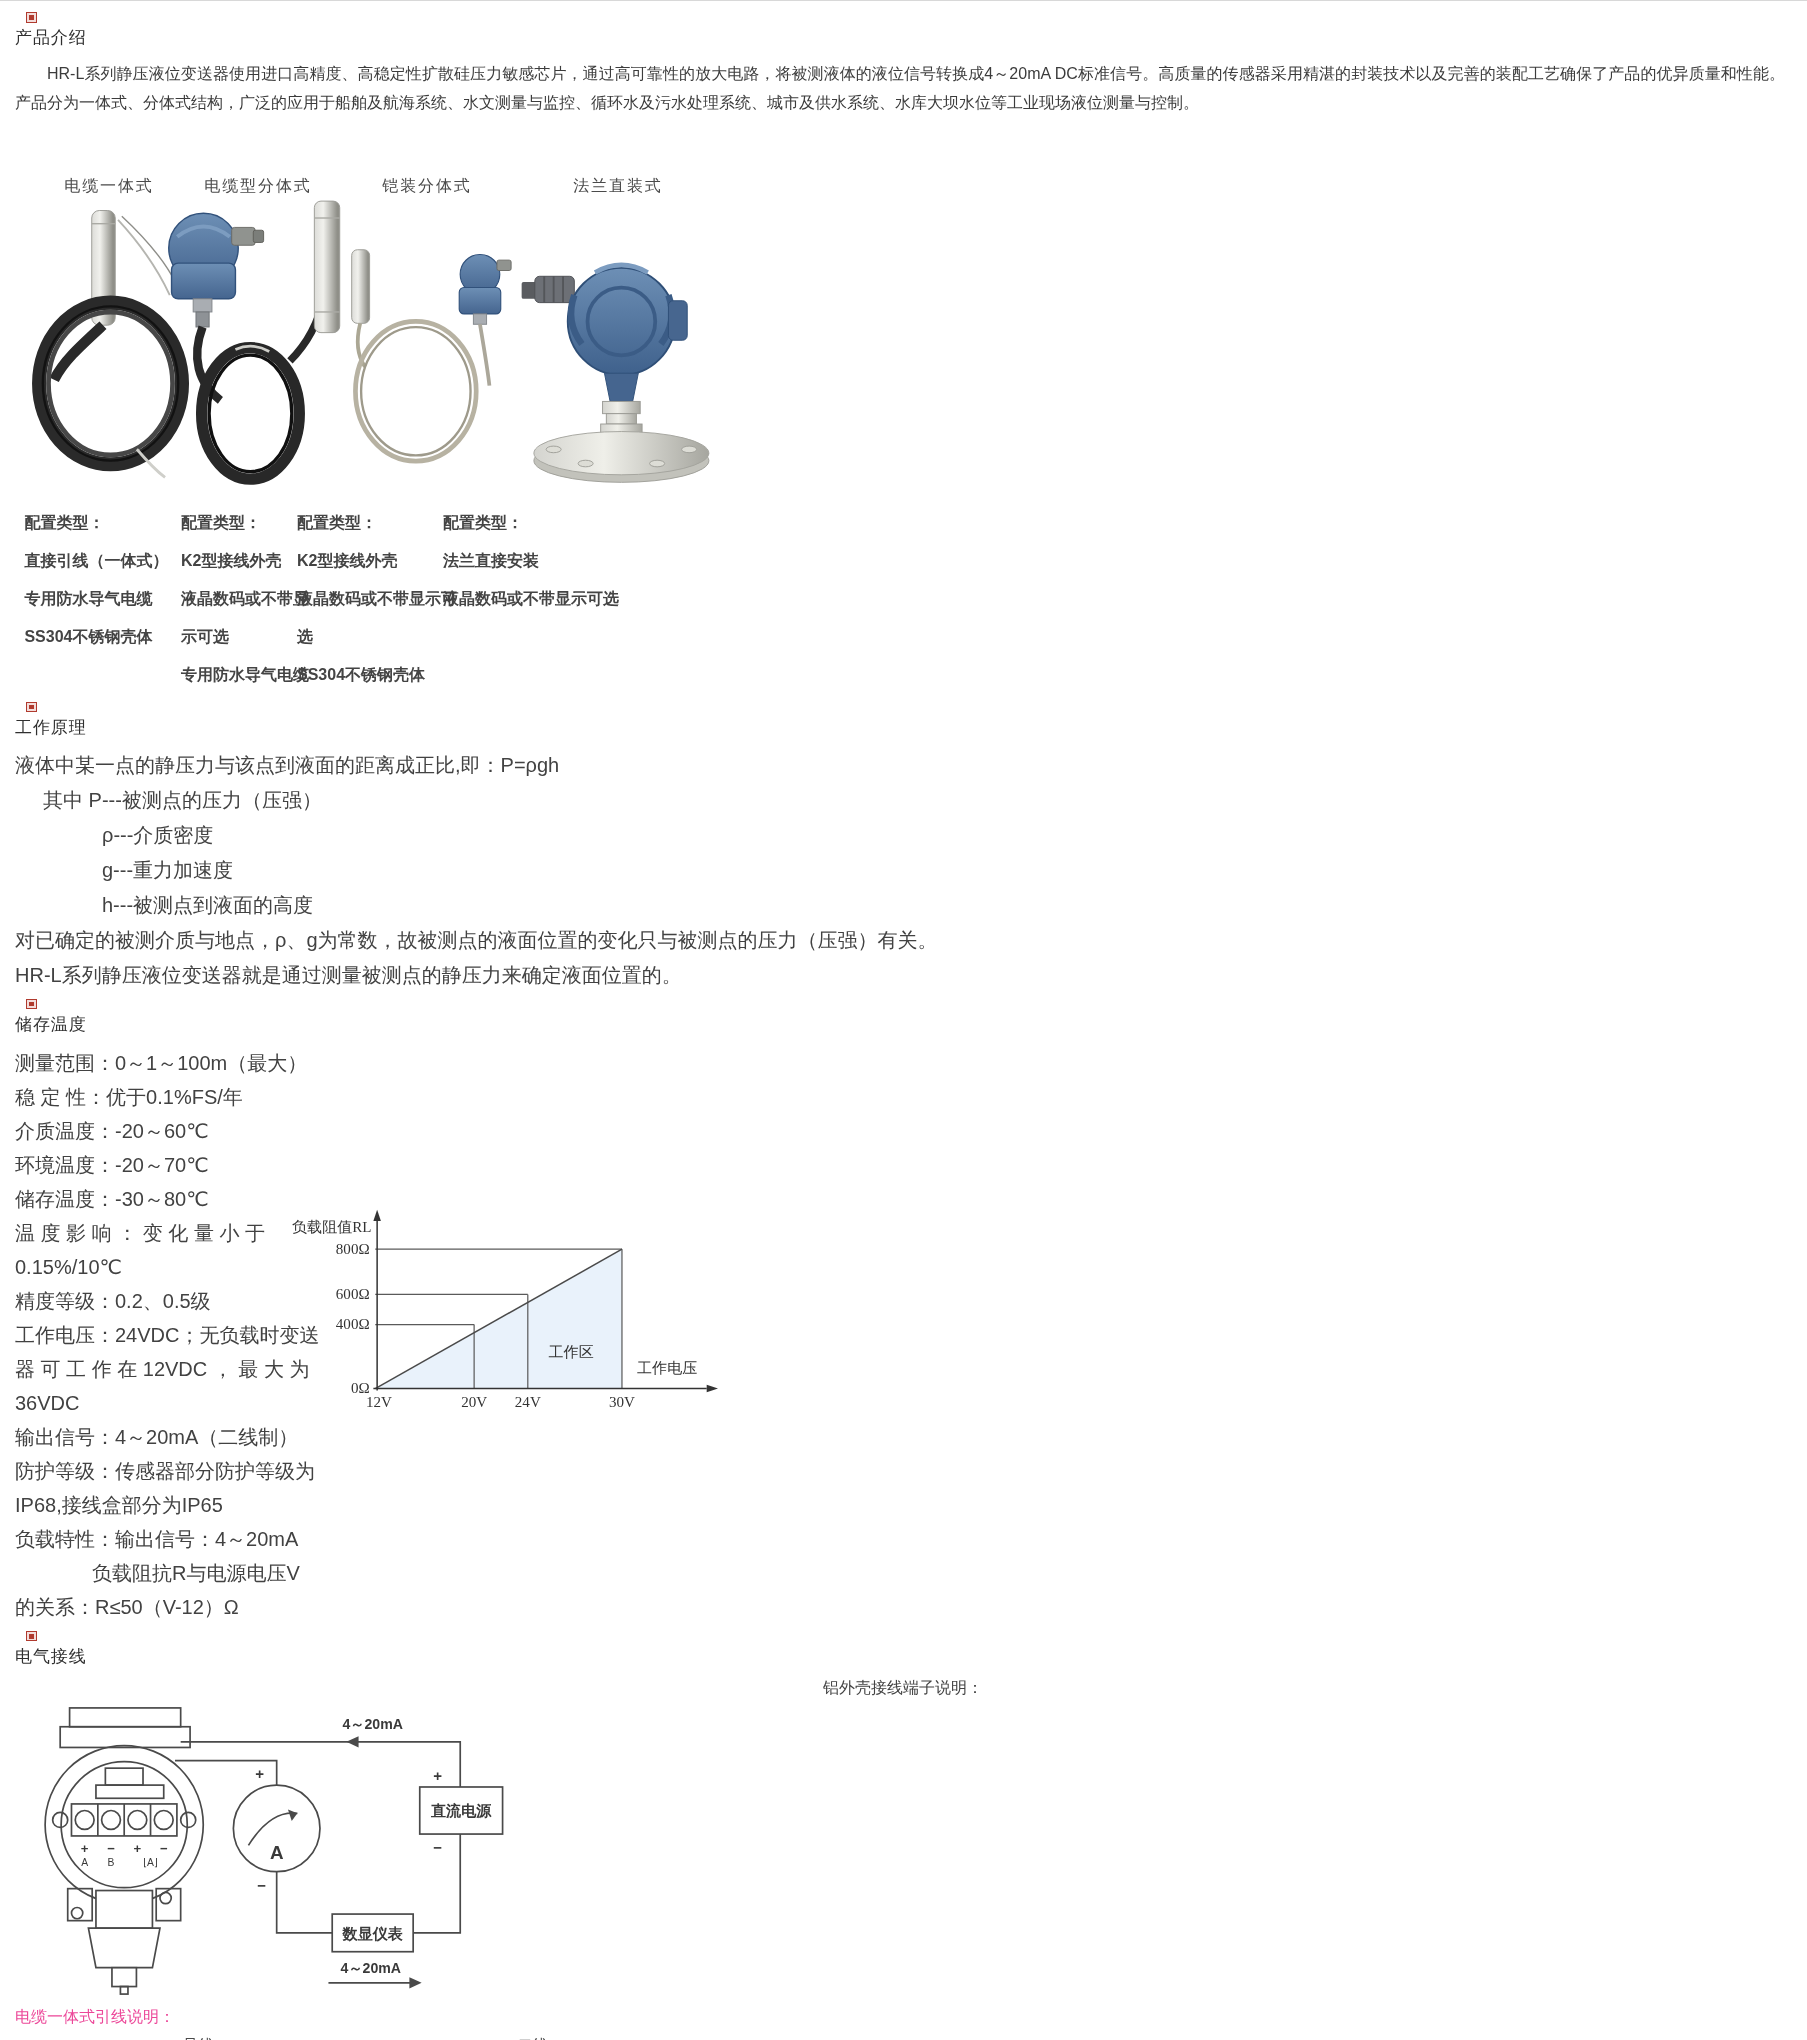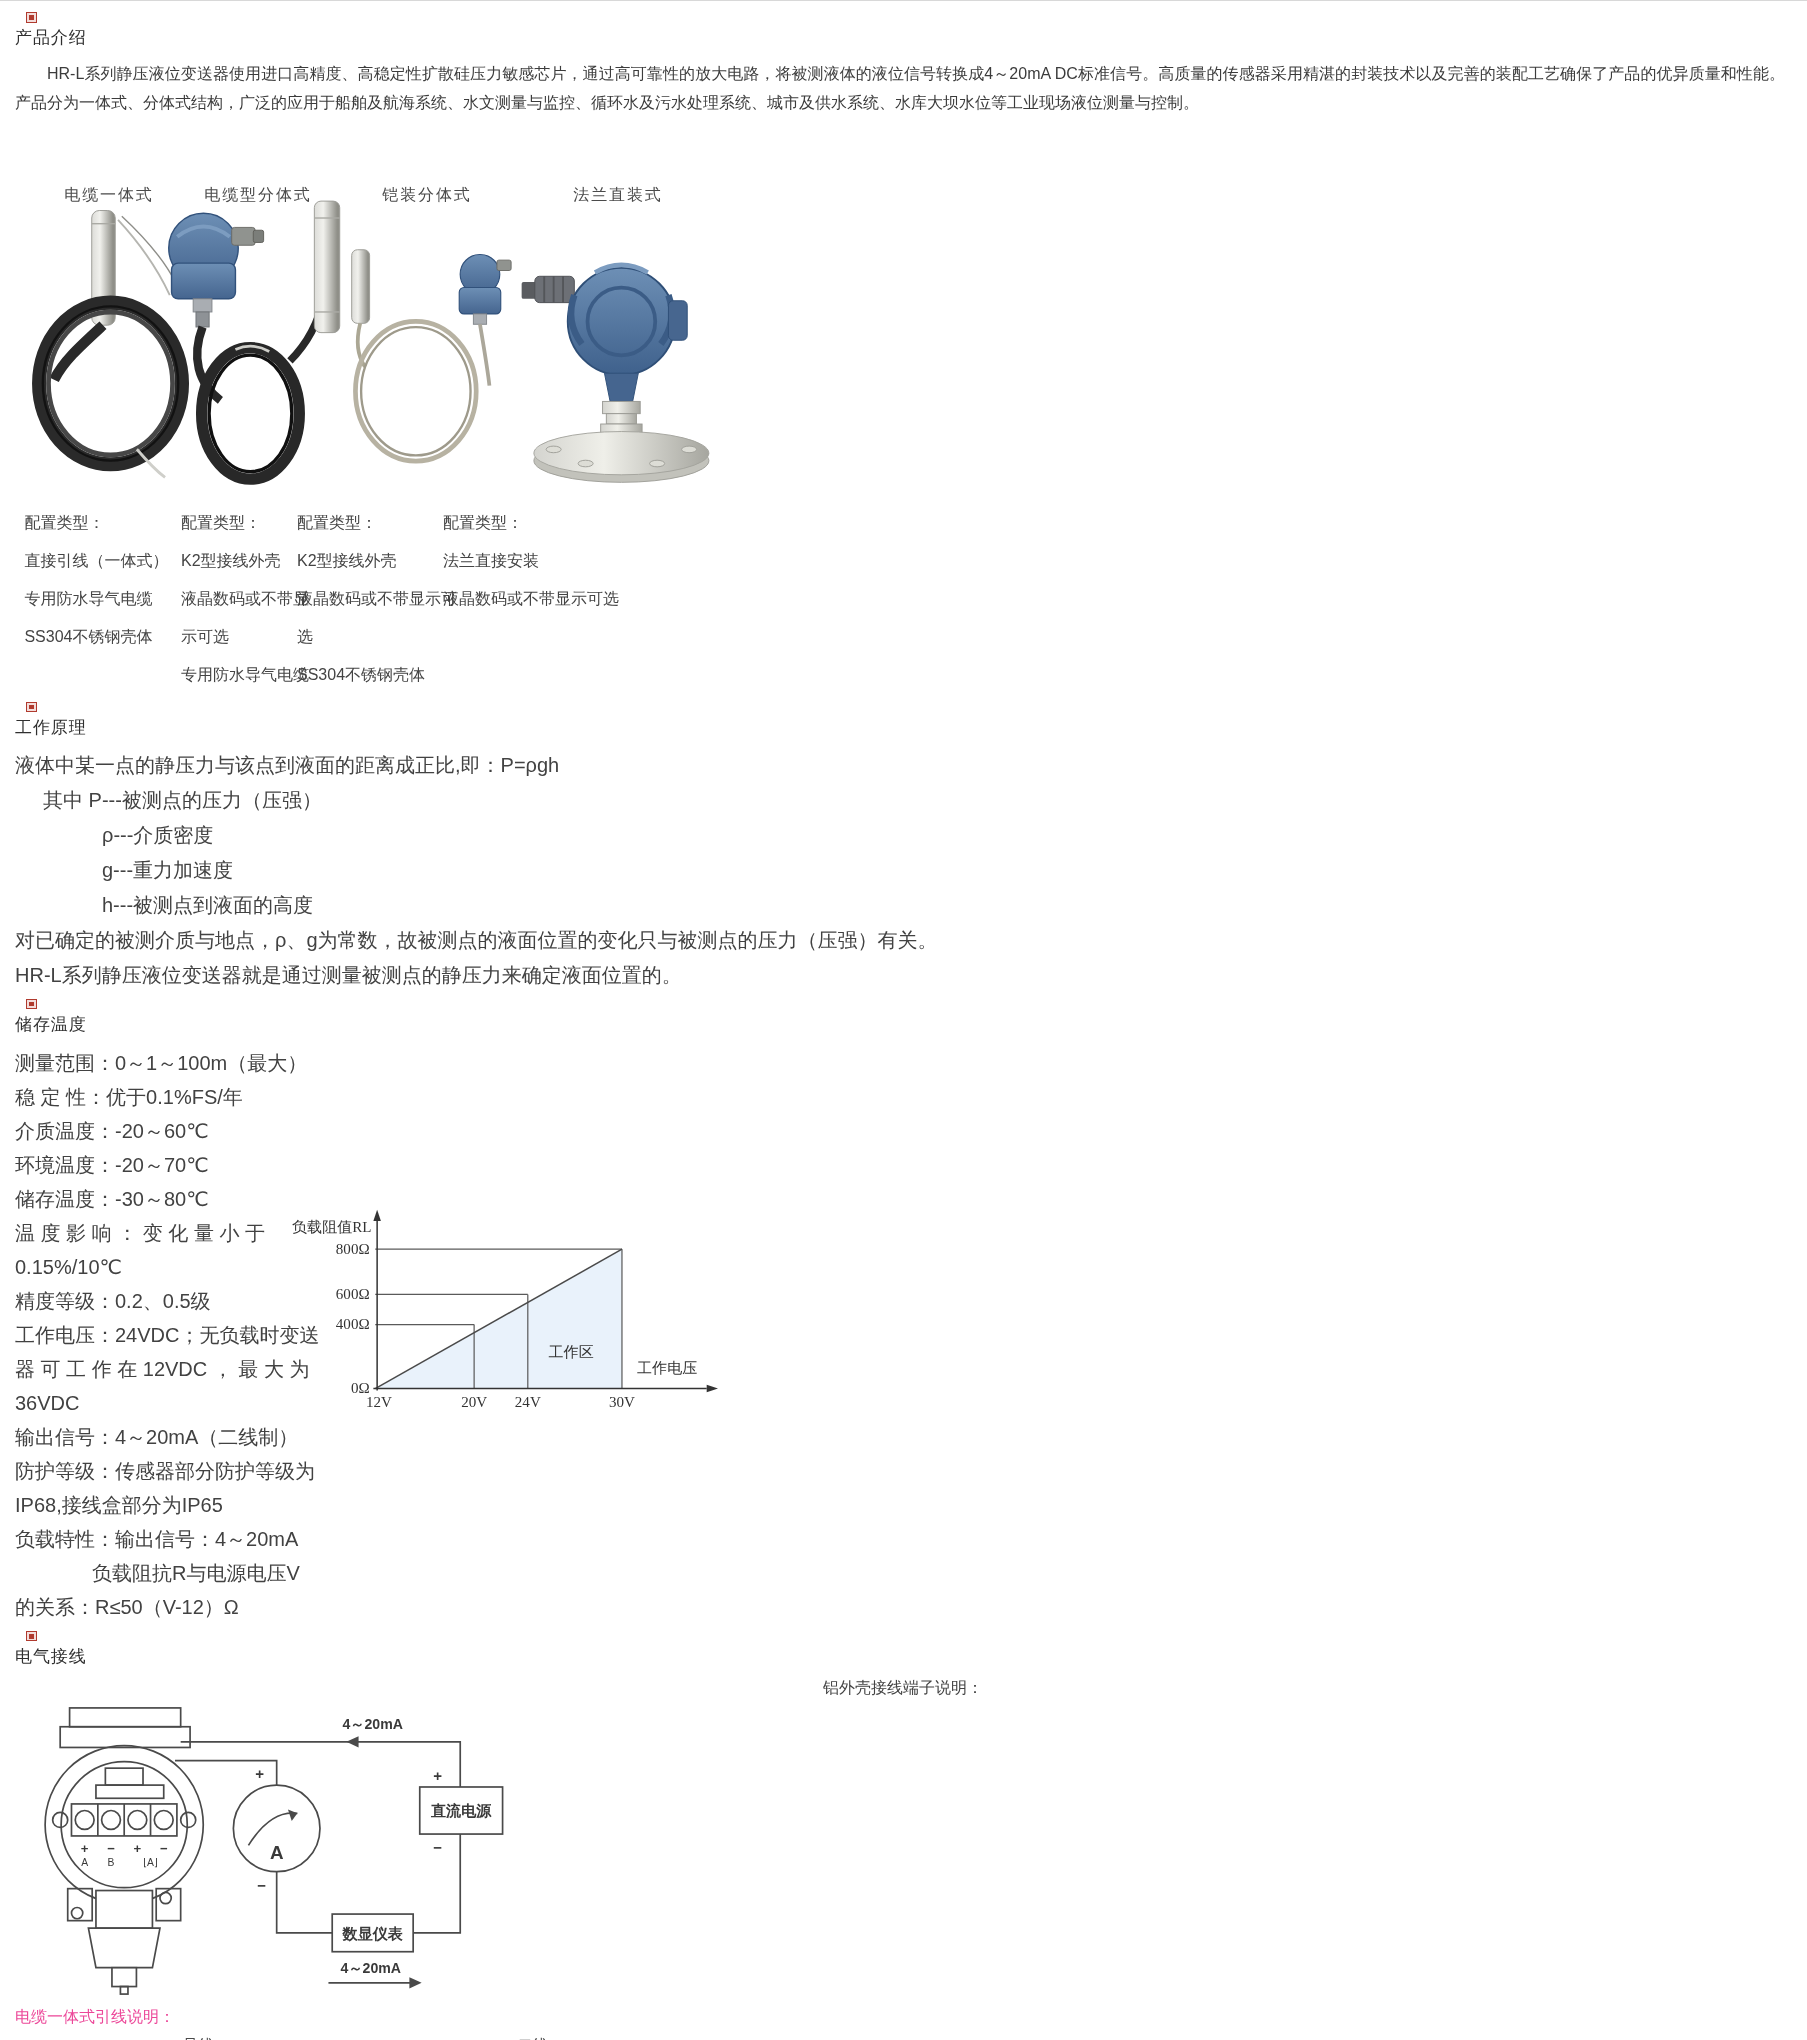--- a/index.html
+++ b/index.html
@@ -21,25 +21,25 @@
 
   h2.sec { font-size:17px; font-weight:normal; color:#2f2f2f; margin:3.8px 0 9.4px 0; letter-spacing:0.9px; }
 
   .para {
     font-size:16px; line-height:29px; color:#3c3c3c; text-indent:2em;
     width:1770px; text-align:justify;
   }
 
   
   .gallery { position:relative; height:318px; margin-top:56px; }
-  .glabel { position:absolute; top:12px; transform:translateX(-50%); font-size:16px; color:#4a4a4a; letter-spacing:1.9px; }
+  .glabel { position:absolute; top:3px; transform:translateX(-50%); font-size:16px; color:#4a4a4a; letter-spacing:1.9px; }
   .gfig { position:absolute; }
 
   
-  .config { position:relative; height:196px; margin-top:13px; }
+  .config { position:relative; height:196px; margin-top:13px;font-weight:bold; }
   .ccol { position:absolute; top:0; }
   .ccol div { font-size:16px; line-height:38px; color:#444; white-space:nowrap; }
 
   .ln { font-size:20px; color:#424242; white-space:nowrap; }
   .principle .ln { line-height:35px; }
   .principle .ind1 { padding-left:28px; }
   .principle .ind2 { padding-left:87px; }
 
   .specs { position:relative; margin-top:5.6px; }
   .specs .lines { position:relative; }

